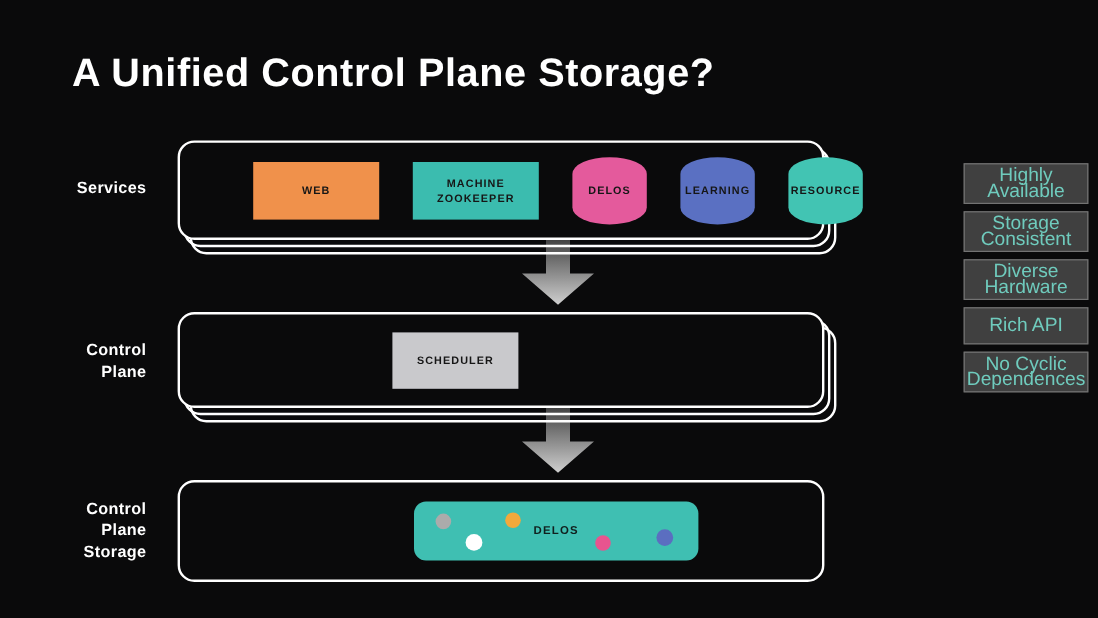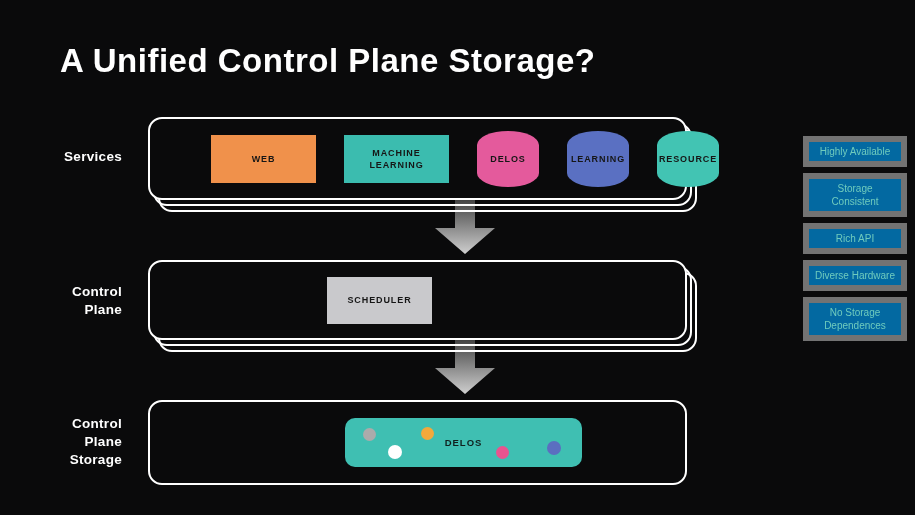--- a/index.html
+++ b/index.html
@@ -72,22 +72,22 @@
   .dot-2{left:43px;top:27px;width:14px;height:14px;}
   .dot-3{left:76px;top:9px;width:13px;height:13px;}
   .dot-4{left:151px;top:28px;width:13px;height:13px;}
   .dot-5{left:202px;top:23px;width:14px;height:14px;}
   
   .badges{
     position:absolute;left:803px;top:136px;width:104px;display:flex;
     flex-direction:column;gap:6px;z-index:3;
   }
   .badge{
-    box-sizing:border-box;border:6px solid #737373;color:#6fcbbd;background:#0369a1;
-    font-size:10px;line-height:13px;min-height:31px;padding:3px 4px;
+    box-sizing:border-box;border:1px solid #737373;color:#6fcbbd;background:#404040;
+    font-size:16px;line-height:13px;min-height:31px;padding:3px 4px;
     display:flex;align-items:center;justify-content:center;text-align:center;
   }
 </style>
 </head>
 <body>
 
 <div class="slide">
 
   <div class="title">A Unified Control Plane Storage?</div>
 
@@ -120,21 +120,21 @@
 
   <div class="panel-group pg-services">
     <div class="ghost ghost-2"></div>
     <div class="ghost ghost-1"></div>
     <div class="panel panel-services">
       <div class="svc-rect" style="background-color: rgb(240, 145, 75);">
         <span class="shape-label">WEB</span>
       </div>
       <div class="svc-rect" style="background-color: rgb(59, 188, 175);">
         <span class="shape-label">MACHINE
-LEARNING</span>
+ZOOKEEPER</span>
       </div>
       <div class="svc-cyl" style="background-color: rgb(228, 90, 156);">
         <span class="shape-label">DELOS</span>
       </div>
       <div class="svc-cyl" style="background-color: rgb(90, 112, 194);">
         <span class="shape-label">LEARNING</span>
       </div>
       <div class="svc-cyl" style="background-color: rgb(66, 196, 179);">
         <span class="shape-label">RESOURCE</span>
       </div>
@@ -160,18 +160,18 @@
         <span class="dot dot-4" style="background-color: rgb(232, 84, 143);"></span>
         <span class="dot dot-5" style="background-color: rgb(91, 110, 192);"></span>
         <span class="delos-label">DELOS</span>
       </div>
     </div>
   </div>
 
   <div class="badges">
     <div class="badge">Highly Available</div>
     <div class="badge">Storage Consistent</div>
+    <div class="badge">Diverse Hardware</div>
     <div class="badge">Rich API</div>
-    <div class="badge">Diverse Hardware</div>
-    <div class="badge">No Storage Dependences</div>
+    <div class="badge">No Cyclic Dependences</div>
   </div>
 
 </div>
 
 </body></html>

